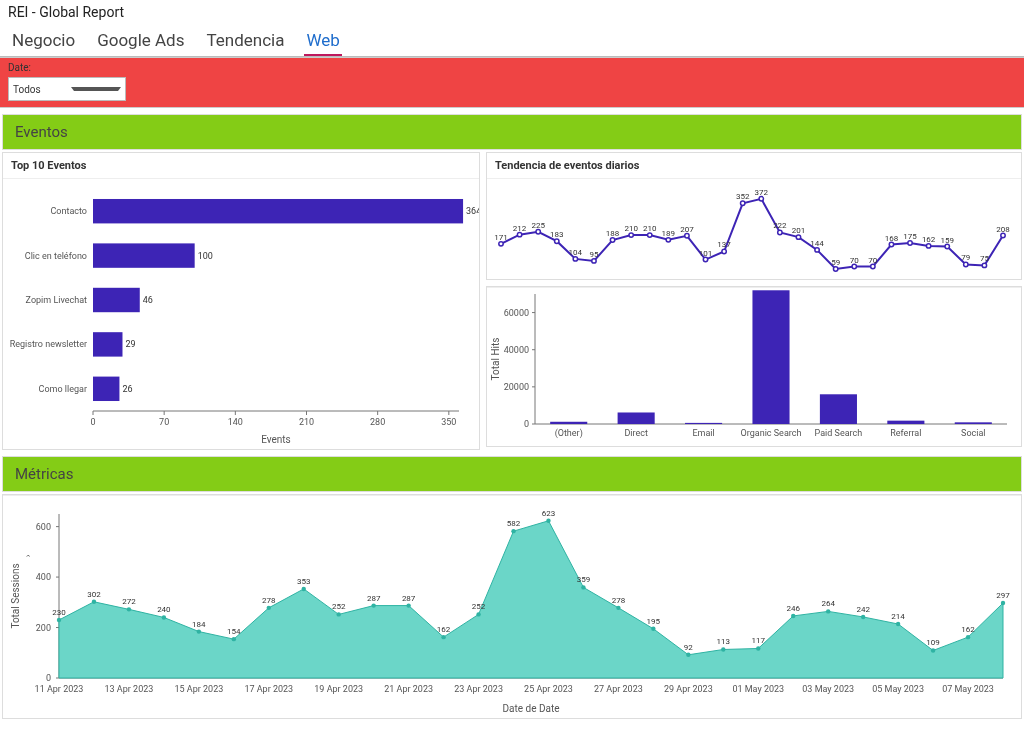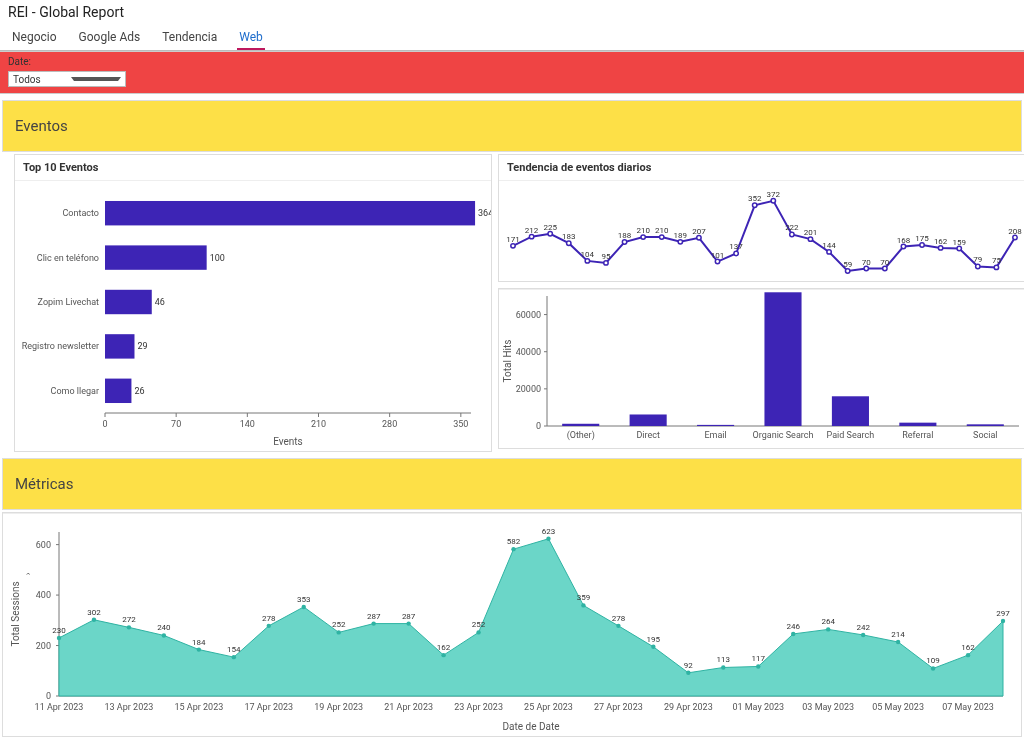--- a/index.html
+++ b/index.html
@@ -1,28 +1,28 @@
 <!DOCTYPE html>
 <html><head>
 <meta charset="utf-8">
 <style>
   * { box-sizing: border-box; margin: 0; padding: 0; }
   body { font-family: -apple-system, "Segoe UI", Roboto, Helvetica, Arial, sans-serif; font-size: 11px; color: #333; background: #fff; width: 1024px; }
   .header { padding: 4px 8px 2px 8px; }
   .title { font-size: 14px; font-weight: 400; color: #222; }
-  .tabs { display: flex; gap: 18px; padding: 4px 10px 0 10px; border-bottom: 1px solid #bbb; font-size: 12px; }
+  .tabs { display: flex; gap: 18px; padding: 4px 10px 0 10px; border-bottom: 1px solid #bbb; font-size: 17px; }
   .tab { padding: 4px 2px; cursor: pointer; color: #444; }
   .tab.active { color: #1f6dcc; border-bottom: 2px solid #be185d; font-weight: 400; }
   .filterbar { display: flex; align-items: center; gap: 2px; padding: 2px 8px 6px 8px; background: #ef4444; border: 1px solid #ccc; border-left:0; border-right:0; font-size: 10px; color:#333;}
   .filterbar label { padding: 2px 0;}
-  .select-wrap { display:flex; align-items:center; border:1px solid #bbb; background:#fff; padding:2px 4px; height:16px; margin-top:2px;}
+  .select-wrap { display:flex; align-items:center; border:1px solid #bbb; background:#fff; padding:2px 4px; height:24px; margin-top:2px;}
   .select-wrap span { min-width:50px;}
   .chev { width:0; height:0; border-left:3px solid transparent; border-right:3px solid transparent; border-top:4px solid #555; margin-left:8px; }
-  .section-head { background: #fde047; padding: 16px 12px; font-size: 15px; color:#444; border:1px solid #ddd; margin:6px 2px 2px 2px;}
-  .row2 { display:flex; gap:6px; padding:0 14px; }
+  .section-head { background: #84cc16; padding: 8px 12px; font-size: 15px; color:#444; border:1px solid #ddd; margin:6px 2px 2px 2px;}
+  .row2 { display:flex; gap:6px; padding:0 2px; }
   .card { border:1px solid #ddd; background:#fff; }
   .card-title { font-size: 11px; font-weight:700; color:#333; padding:6px 8px; }
   .rule { border-top:1px solid #eee; }
   .left-card { flex: 0 0 476px; }
   .right-col { flex:1; display:flex; flex-direction:column; gap:6px;border-radius:8px; }
   svg { display:block; }
   .axis-label { font-size:10px; fill:#555; }
   .tick-label { font-size:9px; fill:#555; }
   .val-label { font-size:9px; fill:#333; }
   .val-label-small { font-size:8px; fill:#333; }

